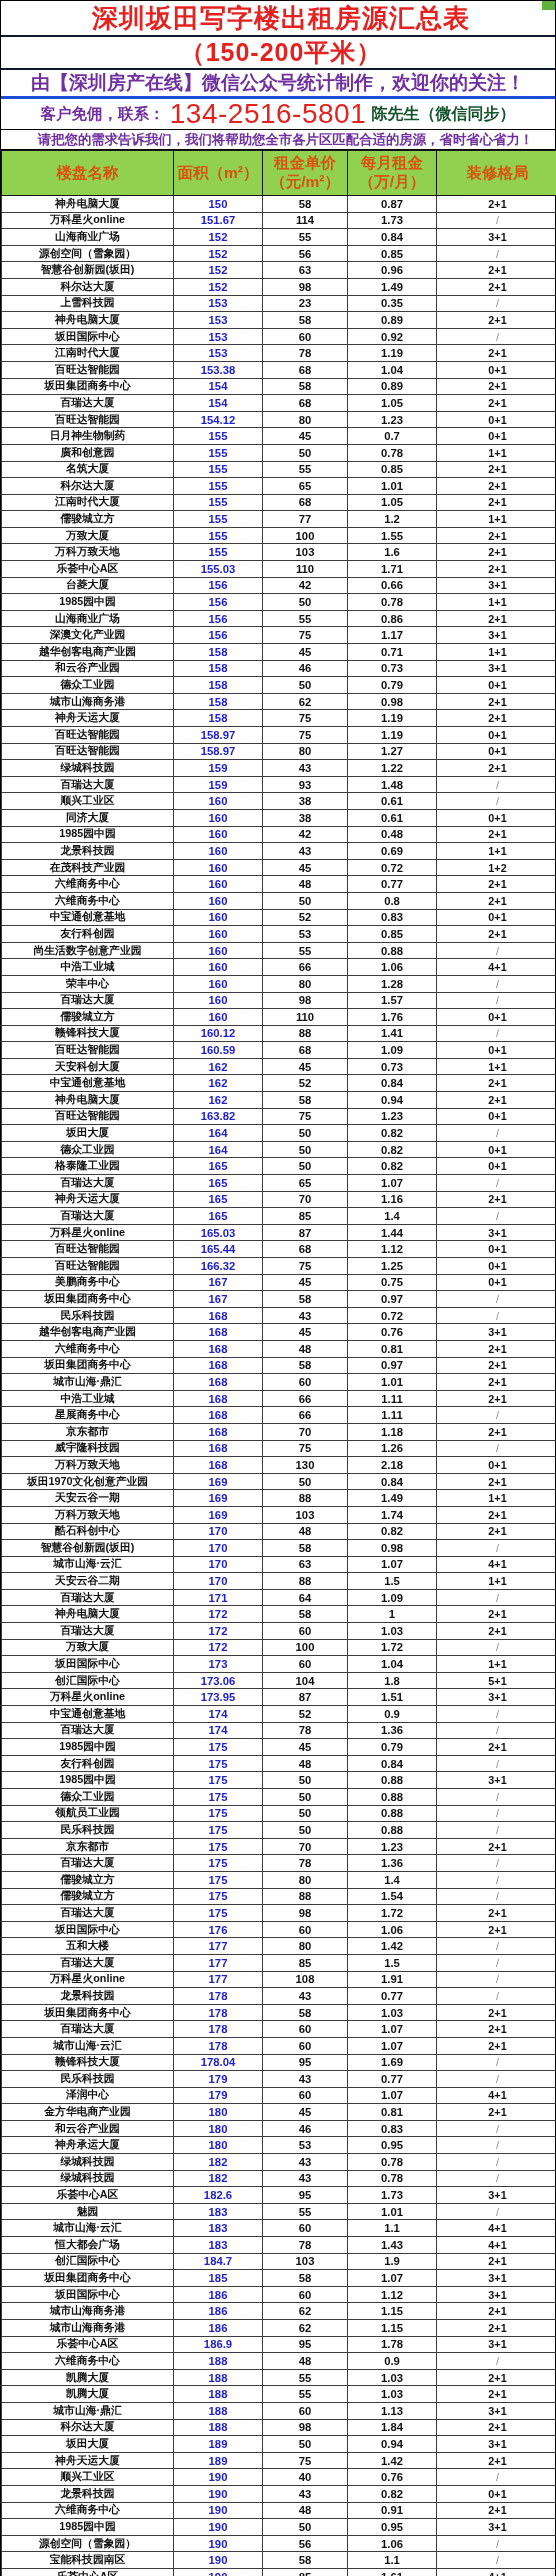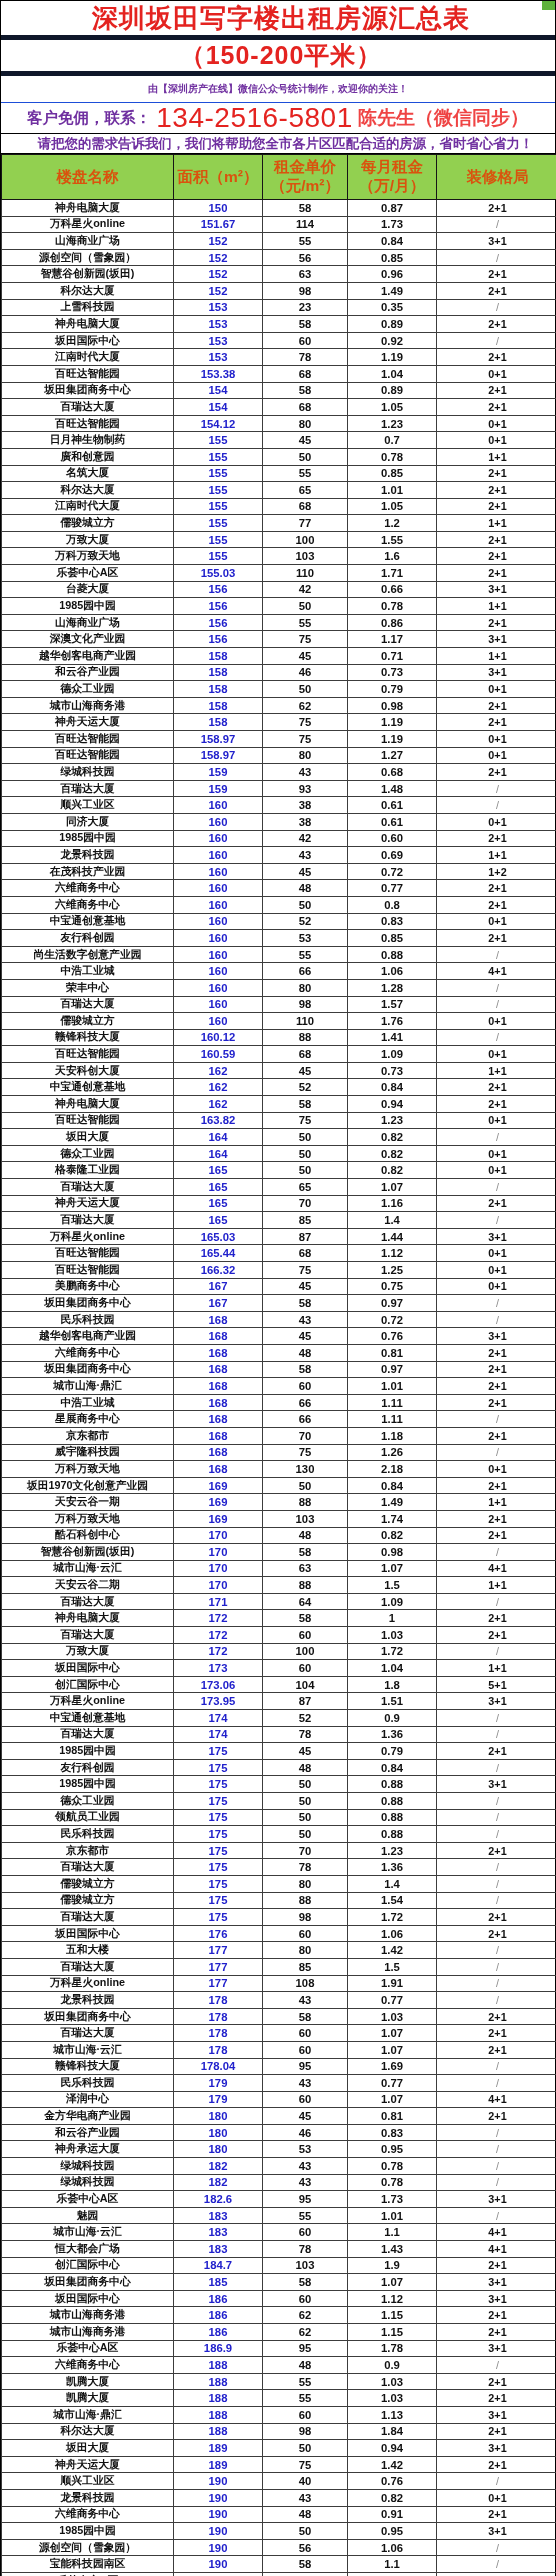--- a/index.html
+++ b/index.html
@@ -6,37 +6,37 @@
   .page{
     position:relative;
     width:556px;
     box-sizing:border-box;
     border:1.5px solid #000;
     background:#fff;
     font-family:"Liberation Sans","DejaVu Sans",sans-serif;
   }
   .corner-mark{position:absolute;top:0;right:0;width:13.4px;height:8.8px;background:#5fb23c;}
   .title-block{
-    height:34px;border-bottom:5px solid #0f172a;
+    height:34px;border-bottom:2px solid #0f172a;
     display:flex;align-items:center;justify-content:center;
     color:#e42320;font-weight:bold;font-size:26px;letter-spacing:1px;padding-left:6px;
   }
   .title-block.sub{height:31px;font-size:25px;}
   .credit-line{
-    height:26px;border-bottom:1px solid #1d4ed8;
+    height:26px;border-bottom:3px solid #1d4ed8;
     display:flex;align-items:center;justify-content:center;
-    color:#7030a0;font-weight:bold;font-size:10px;
+    color:#7030a0;font-weight:bold;font-size:19px;
   }
   .contact-line{
     height:30px;border-bottom:1.5px solid #000;
     display:flex;align-items:center;justify-content:center;gap:5.2px;
   }
   .contact-label{color:#7030a0;font-weight:bold;font-size:15.5px;}
   .contact-phone{color:#e42320;font-weight:normal;font-size:28px;letter-spacing:0.5px;line-height:1;}
-  .contact-agent{color:#ef4444;font-weight:bold;font-size:19px;}
+  .contact-agent{color:#14532d;font-weight:bold;font-size:16px;}
   .notice-line{
     height:19px;border-bottom:1.5px solid #000;
     display:flex;align-items:center;justify-content:center;
     color:#7030a0;font-weight:bold;font-size:13.4px;padding-left:15px;
   }
   table.listing{width:100%;border-collapse:collapse;table-layout:fixed;}
   col.c-name{width:172px;}
   col.c-area{width:89px;}
   col.c-price{width:85px;}
   col.c-rent{width:89px;}
@@ -371,21 +371,21 @@
       <td>158.97</td>
       <td>80</td>
       <td>1.27</td>
       <td>0+1</td>
     </tr>
 
     <tr>
       <td>绿城科技园</td>
       <td>159</td>
       <td>43</td>
-      <td>0.68</td>
+      <td>1.22</td>
       <td>2+1</td>
     </tr>
 
     <tr>
       <td>百瑞达大厦</td>
       <td>159</td>
       <td>93</td>
       <td>1.48</td>
       <td class="slash">/</td>
     </tr>
@@ -403,21 +403,21 @@
       <td>160</td>
       <td>38</td>
       <td>0.61</td>
       <td>0+1</td>
     </tr>
 
     <tr>
       <td>1985园中园</td>
       <td>160</td>
       <td>42</td>
-      <td>0.60</td>
+      <td>0.48</td>
       <td>2+1</td>
     </tr>
 
     <tr>
       <td>龙景科技园</td>
       <td>160</td>
       <td>43</td>
       <td>0.69</td>
       <td>1+1</td>
     </tr>

